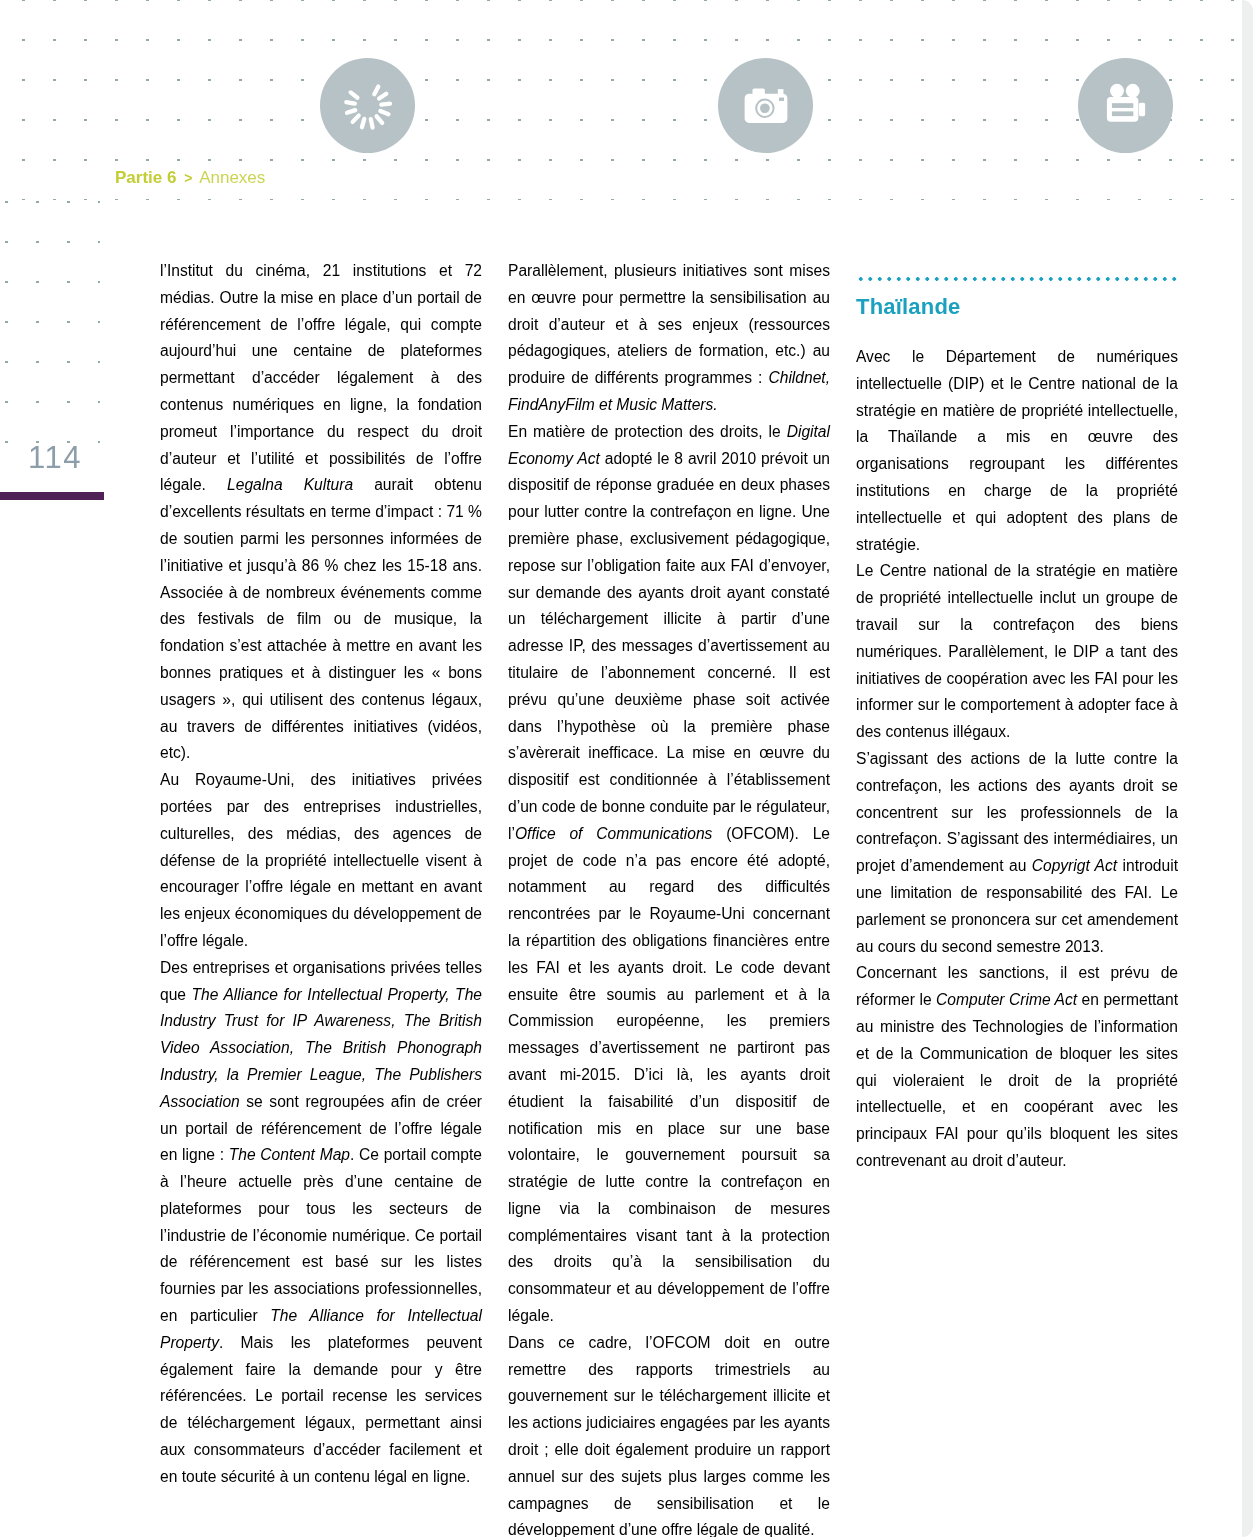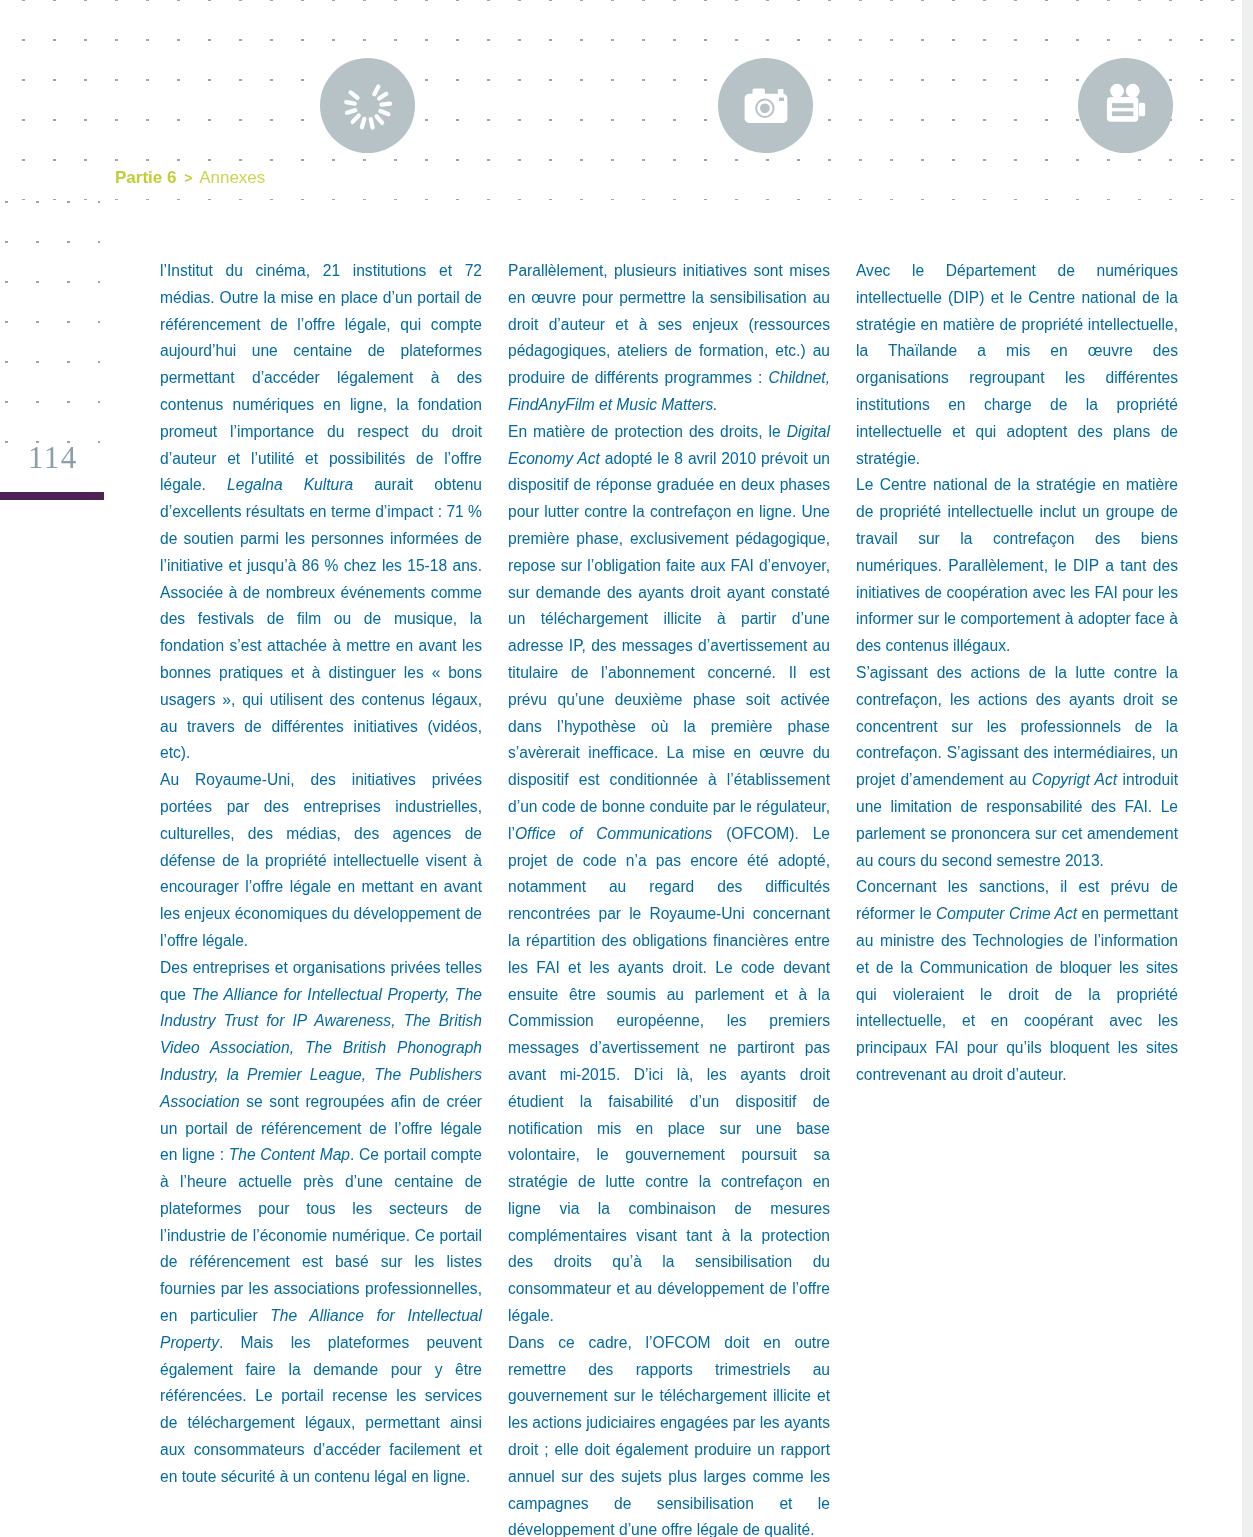--- a/index.html
+++ b/index.html
@@ -1,17 +1,17 @@
 <!DOCTYPE html>
 <html><head>
 <meta charset="utf-8">
 <style>
   html,body{margin:0;padding:0;}
   body{background:#ffffff;font-family:"Liberation Sans","DejaVu Sans",sans-serif;}
-  .page{position:relative;width:1253px;height:1537px;background:#ffffff;overflow:hidden;}
+  .page{position:relative;width:1253px;height:1537px;background:#ffffff;overflow:hidden;border-radius:11px;}
 
   
   .dots-top{position:absolute;left:0;top:0;width:100%;height:200px;
     background-image:radial-gradient(circle,#93a9ab 1.3px,transparent 1.5px);
     background-size:31px 40px;background-position:8px 20px;}
   .dots-left{position:absolute;left:0;top:200px;width:100px;height:245px;
     background-image:radial-gradient(circle,#93a9ab 1.3px,transparent 1.5px);
     background-size:31px 40px;background-position:22px 22px;}
 
   
@@ -25,28 +25,28 @@
 
   
   .breadcrumb{position:absolute;left:112px;top:166px;background:#ffffff;
     padding:2px 10px 2px 3px;font-size:17px;color:#c3cd35;white-space:nowrap;}
   .breadcrumb .bc-section{font-weight:bold;}
   .breadcrumb .bc-sep{font-weight:bold;font-size:14px;padding:0 3px;}
   .breadcrumb .bc-label{font-weight:normal;opacity:.85;}
 
   
   .page-number{position:absolute;left:28px;top:440px;font-size:31px;color:#8c9ea9;
-    letter-spacing:1.5px;font-weight:400;font-family:Liberation Serif, serif;}
+    letter-spacing:1.5px;font-weight:400;}
   .purple-bar{position:absolute;left:0;top:492px;width:104px;height:8px;background:#4f2154;}
 
   
   .columns{position:absolute;left:160px;top:258px;width:1018px;
     display:grid;grid-template-columns:repeat(3,322px);column-gap:26px;align-items:start;}
   .col{width:322px;}
-  .body-para{margin:0;font-size:15.6px;line-height:26.8px;color:#0369a1;
+  .body-para{margin:0;font-size:15.6px;line-height:26.8px;color:#000000;
     text-align:justify;}
   .body-para em{font-style:italic;}
   .col-heading{margin:22px 0 24px 0;font-size:22px;font-weight:bold;color:#1aa1c0;
     letter-spacing:.2px;}
   .col-heading:first-child{margin-top:19px;}
   .col-heading::before{content:"";display:block;height:4px;width:100%;margin-bottom:13px;
     background-image:radial-gradient(circle,#1aa1c0 1.8px,transparent 2px);
     background-size:9.5px 4px;background-position:0 0;}
 </style>
 </head>
@@ -118,20 +118,21 @@
         <p class="body-para"><span>l’Institut du cinéma, 21 institutions et 72 médias. Outre la mise en place d’un portail de référencement de l’offre légale, qui compte aujourd’hui une centaine de plateformes permettant d’accéder légalement à des contenus numériques en ligne, la fondation promeut l’importance du respect du droit d’auteur et l’utilité et possibilités de l’offre légale. </span><em>Legalna Kultura</em><span> aurait obtenu d’excellents résultats en terme d’impact : 71 % de soutien parmi les personnes informées de l’initiative et jusqu’à 86 % chez les 15-18 ans. Associée à de nombreux événements comme des festivals de film ou de musique, la fondation s’est attachée à mettre en avant les bonnes pratiques et à distinguer les « bons usagers », qui utilisent des contenus légaux, au travers de différentes initiatives (vidéos, etc).</span></p>
         <p class="body-para"><span>Au Royaume-Uni, des initiatives privées portées par des entreprises industrielles, culturelles, des médias, des agences de défense de la propriété intellectuelle visent à encourager l’offre légale en mettant en avant les enjeux économiques du développement de l’offre légale.</span></p>
         <p class="body-para"><span>Des entreprises et organisations privées telles que </span><em>The Alliance for Intellectual Property, The Industry Trust for IP Awareness, The British Video Association, The British Phonograph Industry, la Premier League, The Publishers Association</em><span> se sont regroupées afin de créer un portail de référencement de l’offre légale en ligne : </span><em>The Content Map</em><span>. Ce portail compte à l’heure actuelle près d’une centaine de plateformes pour tous les secteurs de l’industrie de l’économie numérique. Ce portail de référencement est basé sur les listes fournies par les associations professionnelles, en particulier </span><em>The Alliance for Intellectual Property</em><span>. Mais les plateformes peuvent également faire la demande pour y être référencées. Le portail recense les services de téléchargement légaux, permettant ainsi aux consommateurs d’accéder facilement et en toute sécurité à un contenu légal en ligne.</span></p>
       </div>
     <div class="col">
         <p class="body-para"><span>Parallèlement, plusieurs initiatives sont mises en œuvre pour permettre la sensibilisation au droit d’auteur et à ses enjeux (ressources pédagogiques, ateliers de formation, etc.) au produire de différents programmes : </span><em>Childnet, FindAnyFilm et Music Matters.</em></p>
         <p class="body-para"><span>En matière de protection des droits, le </span><em>Digital Economy Act</em><span> adopté le 8 avril 2010 prévoit un dispositif de réponse graduée en deux phases pour lutter contre la contrefaçon en ligne. Une première phase, exclusivement pédagogique, repose sur l’obligation faite aux FAI d’envoyer, sur demande des ayants droit ayant constaté un téléchargement illicite à partir d’une adresse IP, des messages d’avertissement au titulaire de l’abonnement concerné. Il est prévu qu’une deuxième phase soit activée dans l’hypothèse où la première phase s’avèrerait inefficace. La mise en œuvre du dispositif est conditionnée à l’établissement d’un code de bonne conduite par le régulateur, l’</span><em>Office of Communications</em><span> (OFCOM). Le projet de code n’a pas encore été adopté, notamment au regard des difficultés rencontrées par le Royaume-Uni concernant la répartition des obligations financières entre les FAI et les ayants droit. Le code devant ensuite être soumis au parlement et à la Commission européenne, les premiers messages d’avertissement ne partiront pas avant mi-2015. D’ici là, les ayants droit étudient la faisabilité d’un dispositif de notification mis en place sur une base volontaire, le gouvernement poursuit sa stratégie de lutte contre la contrefaçon en ligne via la combinaison de mesures complémentaires visant tant à la protection des droits qu’à la sensibilisation du consommateur et au développement de l’offre légale.</span></p>
         <p class="body-para"><span>Dans ce cadre, l’OFCOM doit en outre remettre des rapports trimestriels au gouvernement sur le téléchargement illicite et les actions judiciaires engagées par les ayants droit ; elle doit également produire un rapport annuel sur des sujets plus larges comme les campagnes de sensibilisation et le développement d’une offre légale de qualité.</span></p>
       </div>
     <div class="col">
+        <h2 class="col-heading">Thaïlande</h2>
         <p class="body-para"><span>Avec le Département de numériques intellectuelle (DIP) et le Centre national de la stratégie en matière de propriété intellectuelle, la Thaïlande a mis en œuvre des organisations regroupant les différentes institutions en charge de la propriété intellectuelle et qui adoptent des plans de stratégie.</span></p>
         <p class="body-para"><span>Le Centre national de la stratégie en matière de propriété intellectuelle inclut un groupe de travail sur la contrefaçon des biens numériques. Parallèlement, le DIP a tant des initiatives de coopération avec les FAI pour les informer sur le comportement à adopter face à des contenus illégaux.</span></p>
         <p class="body-para"><span>S’agissant des actions de la lutte contre la contrefaçon, les actions des ayants droit se concentrent sur les professionnels de la contrefaçon. S’agissant des intermédiaires, un projet d’amendement au </span><em>Copyrigt Act</em><span> introduit une limitation de responsabilité des FAI. Le parlement se prononcera sur cet amendement au cours du second semestre 2013.</span></p>
         <p class="body-para"><span>Concernant les sanctions, il est prévu de réformer le </span><em>Computer Crime Act</em><span> en permettant au ministre des Technologies de l’information et de la Communication de bloquer les sites qui violeraient le droit de la propriété intellectuelle, et en coopérant avec les principaux FAI pour qu’ils bloquent les sites contrevenant au droit d’auteur.</span></p>
       </div>
   </div>
 
 </div>
 
 </body></html>

